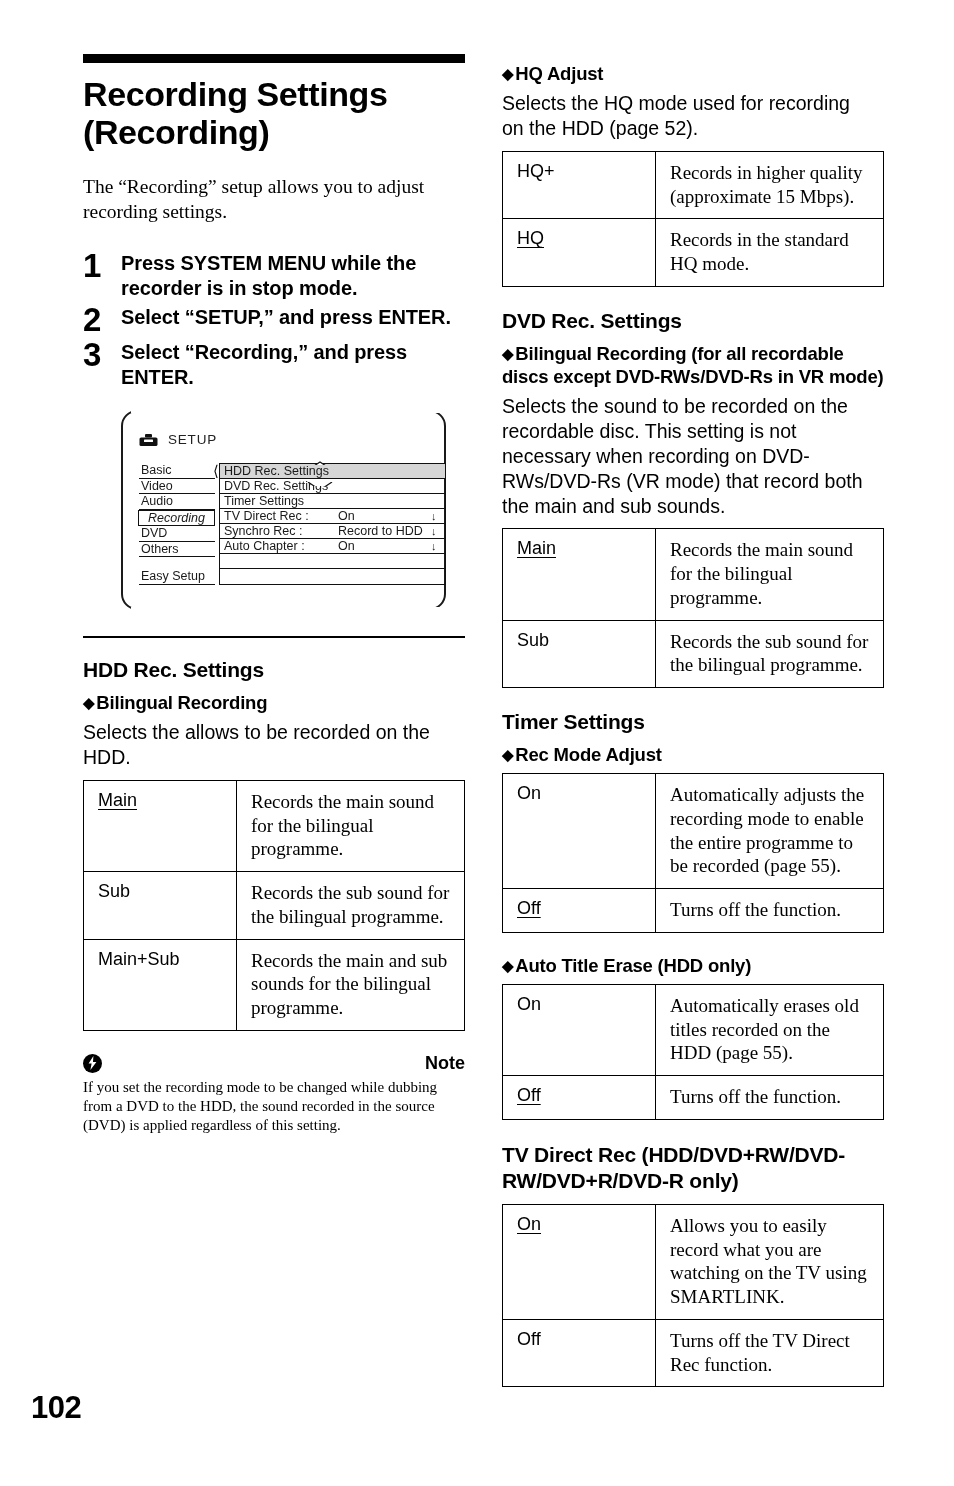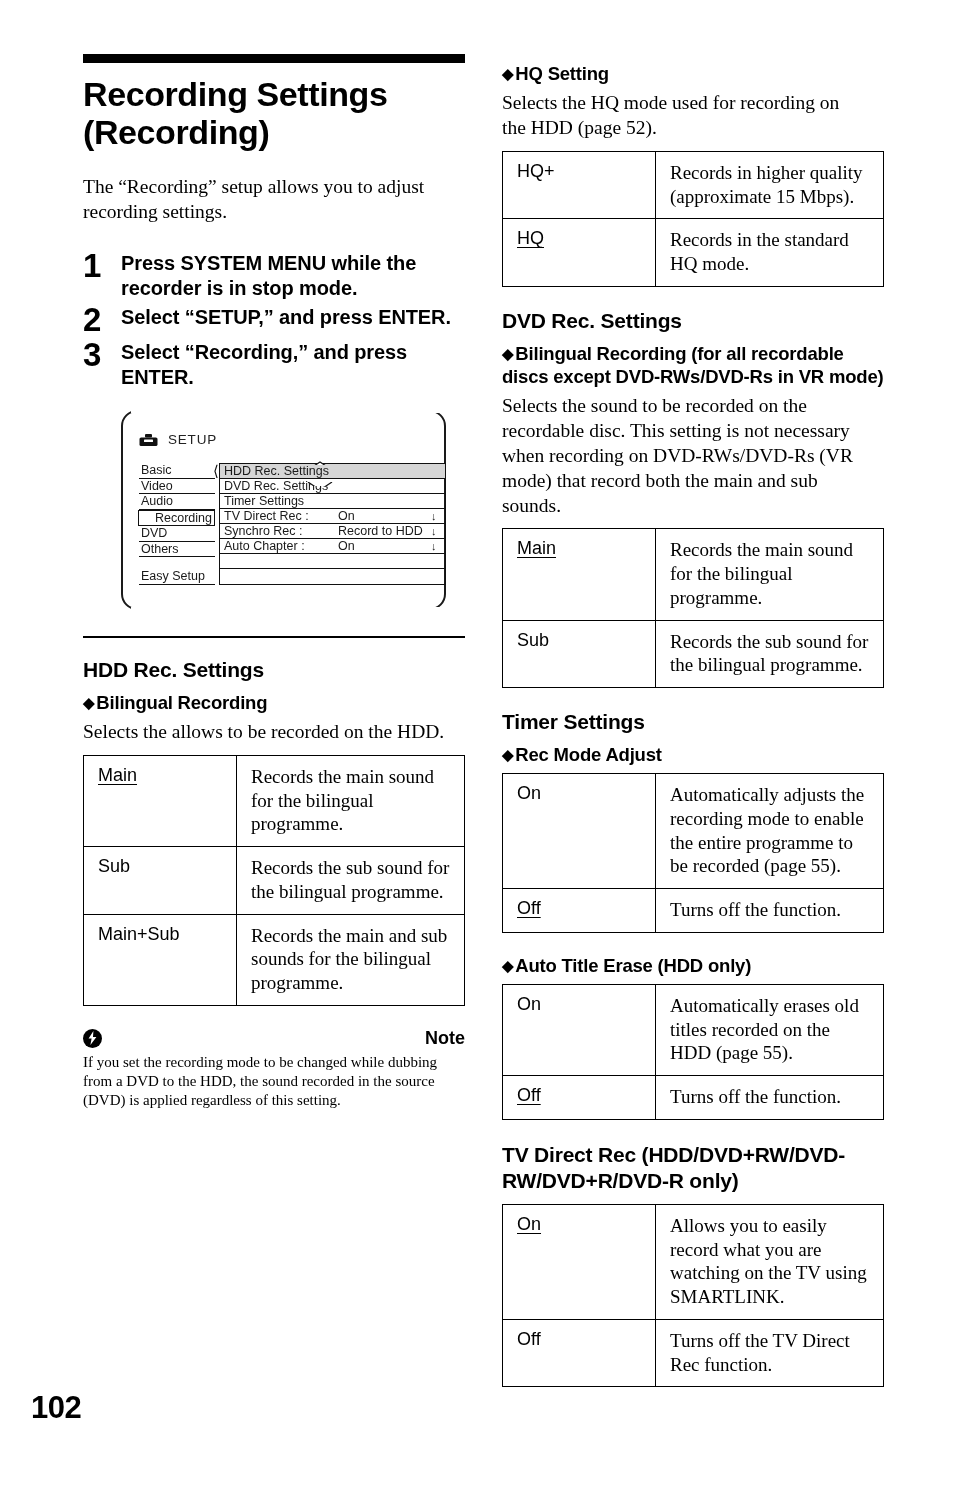--- a/index.html
+++ b/index.html
@@ -171,21 +171,22 @@
     line-height: 14.5px;
     border-bottom: 1.4px solid #111;
     padding-left: 2px;
     box-sizing: content-box;
   }
   .menu-left-item.selected {
     border: 1.4px solid #111;
     height: 14.5px;
     line-height: 14.5px;
     margin-left: -1px;
-    padding-left: 16px;
+    padding-left: 9px;
+    font-style: italic;
   }
   .menu-left-item.spacer {
     border-bottom: none;
     height: 12px;
   }
 
   .menu-right {
     flex: 1 1 auto;
     border-left: 1.4px solid #111;
     border-right: 1.4px solid #111;
@@ -275,21 +276,21 @@
   h3.sub .dia {
     font-size: 15px;
     margin-right: 2px;
     vertical-align: 1px;
   }
   h2.sect.long {
     line-height: 1.24;
   }
 
   p.lead {
-    font-family: Liberation Serif, serif;
+    font-family: Liberation Sans, sans-serif;
     font-size: 19.5px;
     line-height: 1.28;
     margin: 0 16px 10px 0;
   }
 
   
   table.opt {
     border-collapse: collapse;
     width: 100%;
     margin: 6px 0 22px 0;
@@ -517,21 +518,21 @@
         </span>
       </span>
       <span class="note-label">Note</span>
     </div>
     <p class="note-text">If you set the recording mode to be changed while dubbing from a DVD to the HDD, the sound recorded in the source (DVD) is applied regardless of this setting.</p>
 
   </div>
 
   <div class="col-right">
 
-    <h3 class="sub"><span class="dia">◆</span><span>HQ Setting</span></h3>
+    <h3 class="sub"><span class="dia">◆</span><span>HQ Adjust</span></h3>
     <p class="lead">Selects the HQ mode used for recording on the HDD (page 52).</p>
 
     <table class="opt">
       <tbody>
         <tr>
           <td class="key"><span>HQ+</span></td>
           <td class="val">Records in higher quality (approximate 15 Mbps).</td>
         </tr>
         <tr>
           <td class="key"><span class="u">HQ</span></td>

